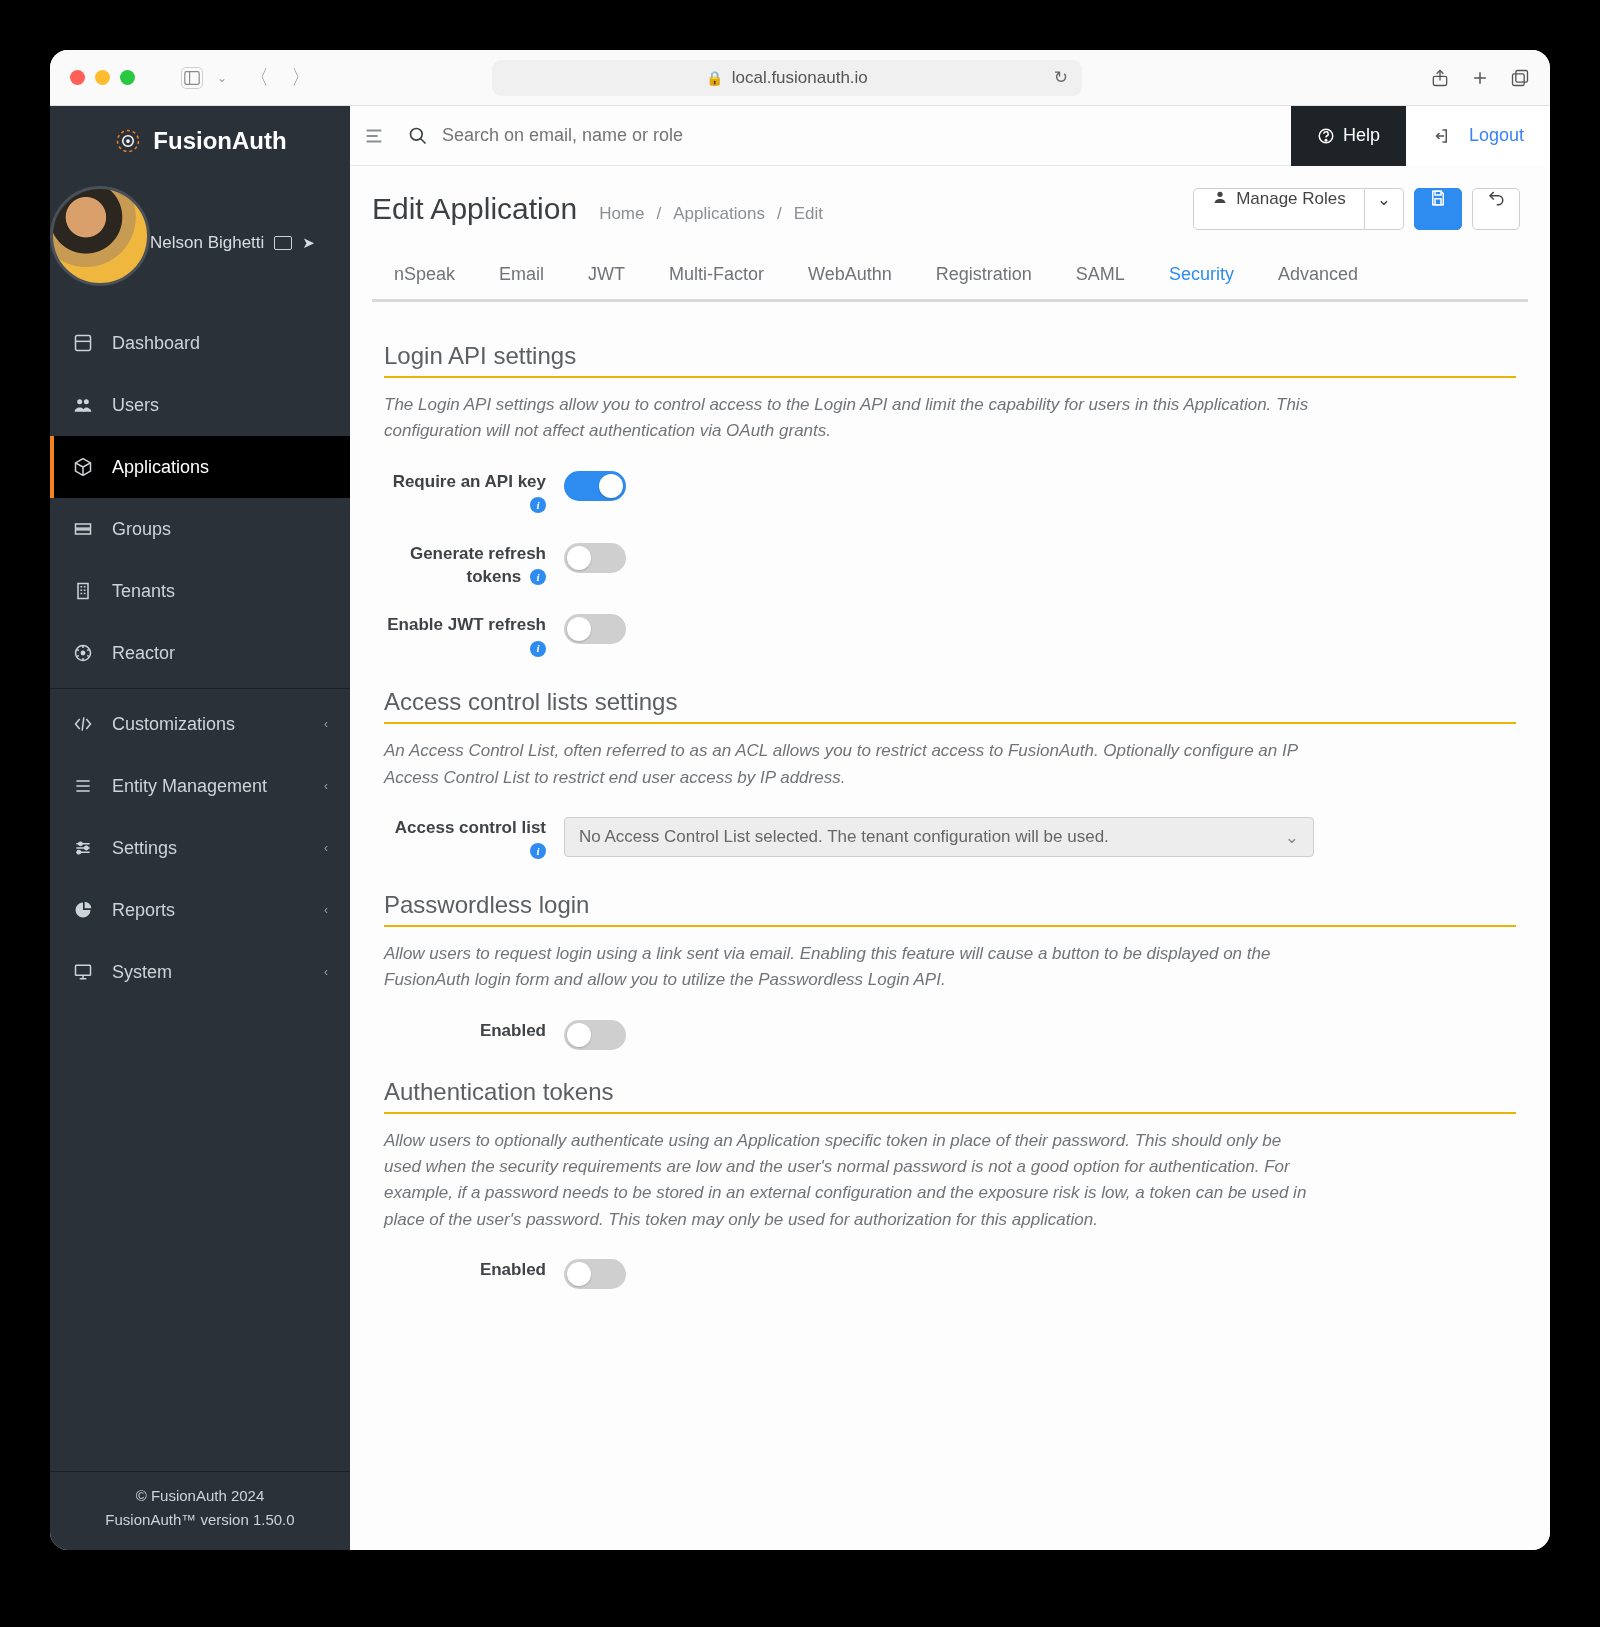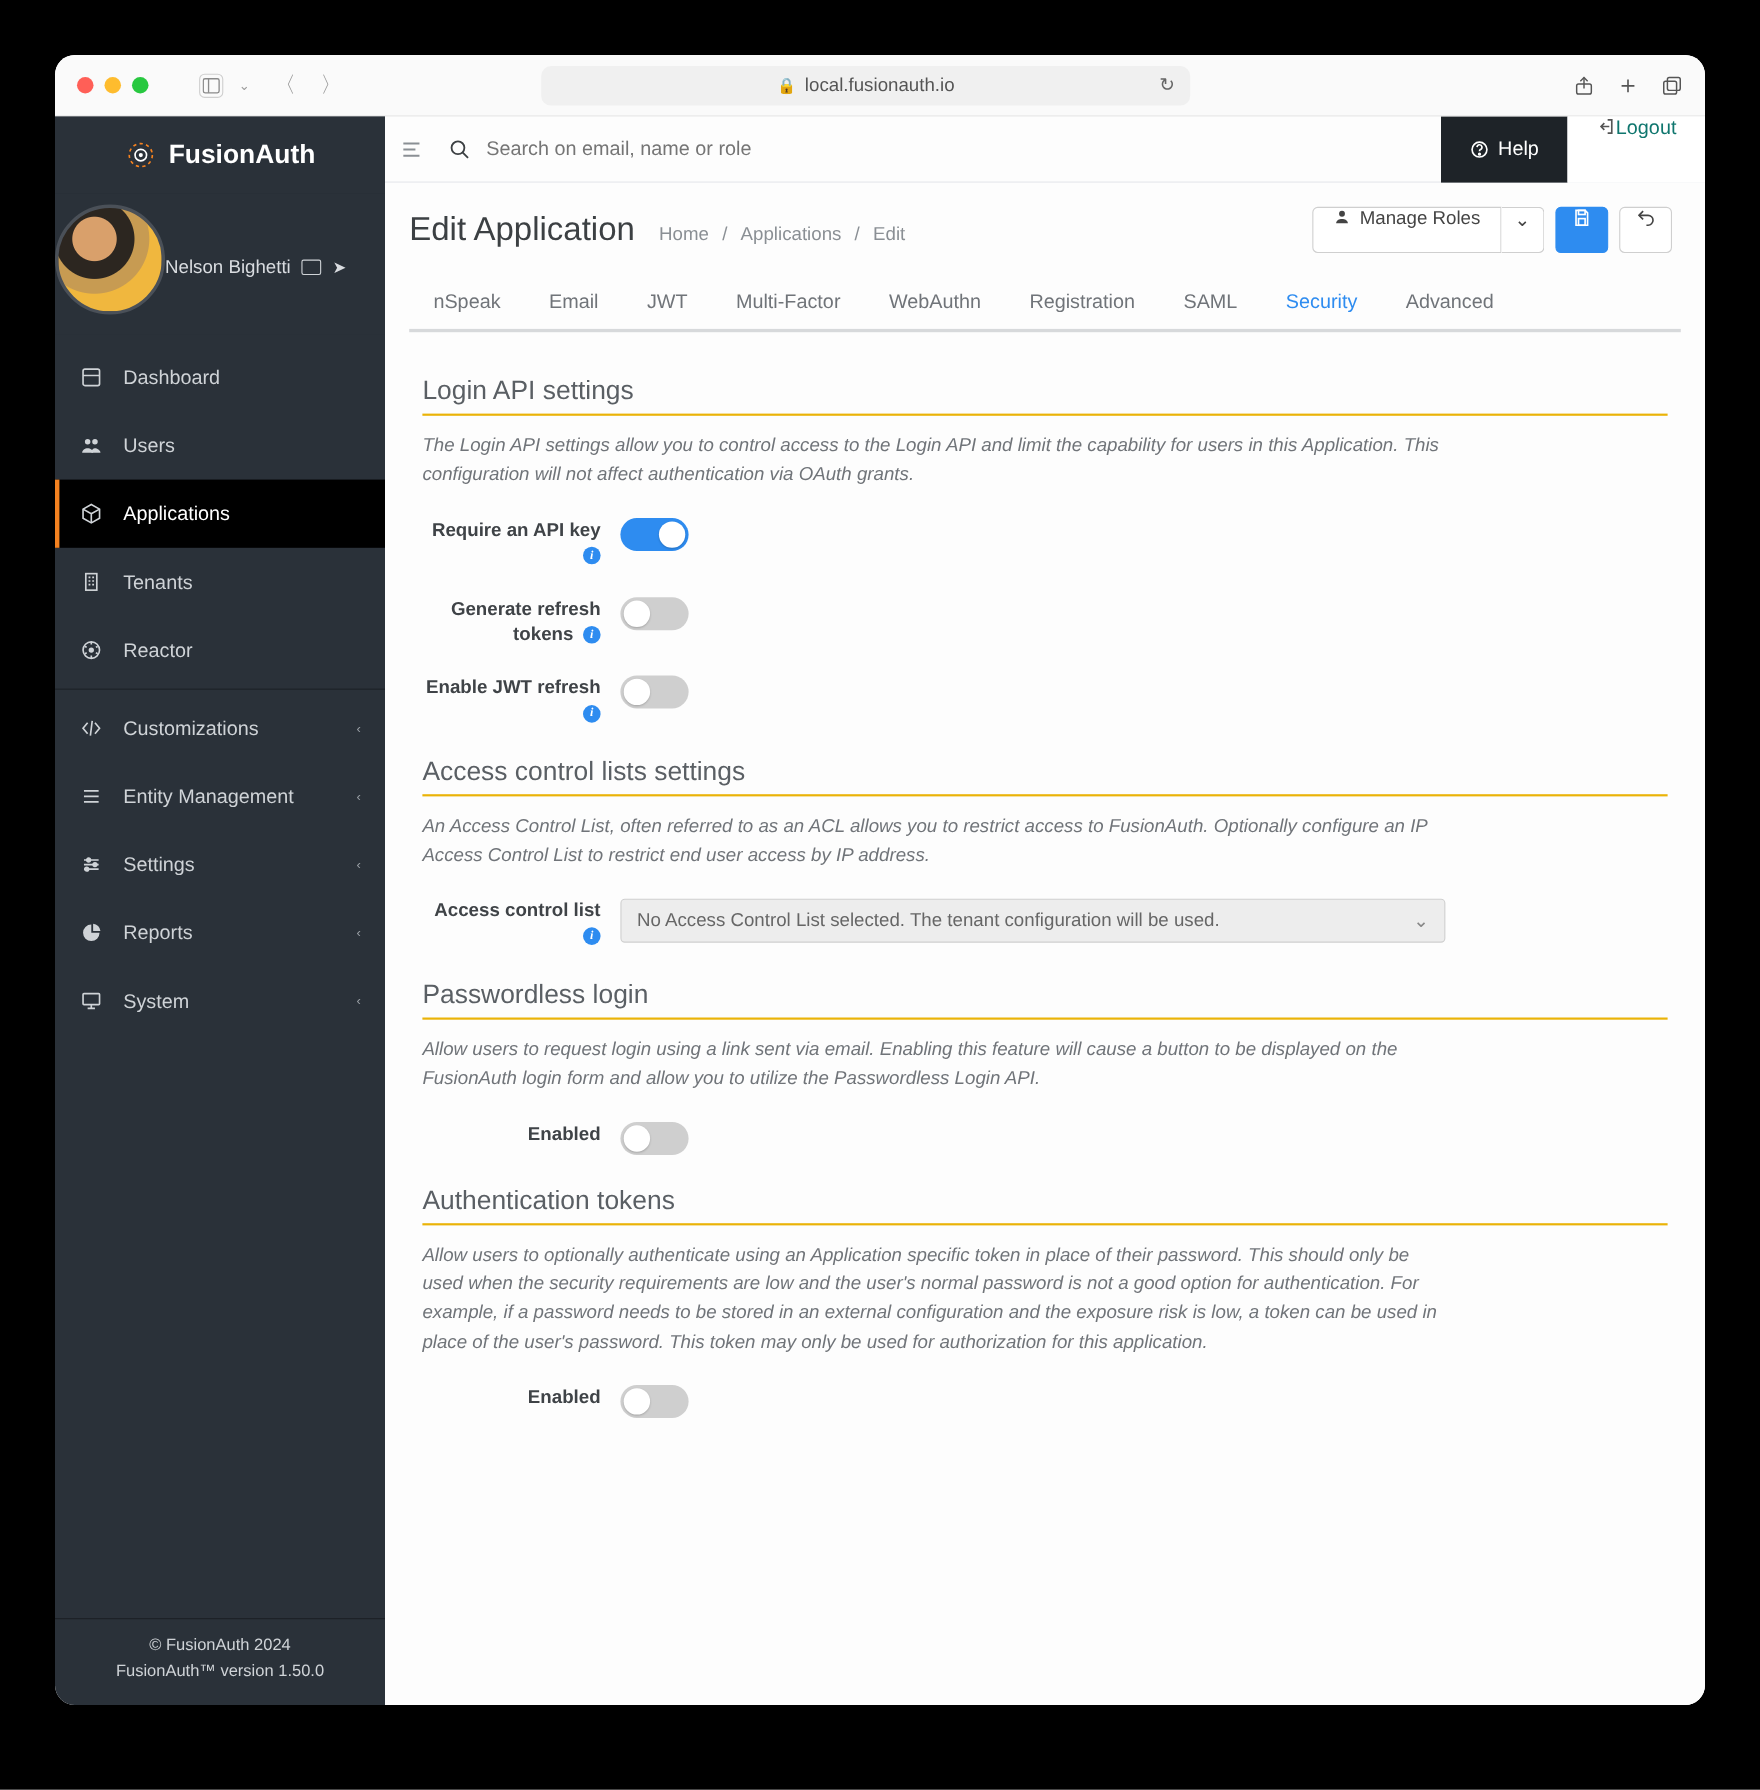--- a/index.html
+++ b/index.html
@@ -72,21 +72,21 @@
   
   .main{flex:1;display:flex;flex-direction:column;min-width:0;background:#fdfdfd}
   .topbar{
     height:60px;border-bottom:1px solid var(--border);display:flex;align-items:center;
     padding:0 0 0 0;
   }
   .collapse-btn{width:48px;display:flex;align-items:center;justify-content:center;color:#8a8f94;font-size:20px}
   .search{flex:1;display:flex;align-items:center;gap:14px;padding-left:10px}
   .search input{border:none;outline:none;font-size:18px;color:#555;width:400px;background:transparent}
   .help-btn{background:#1e2328;color:#fff;height:60px;padding:0 26px;display:flex;align-items:center;gap:8px;font-size:18px}
-  .logout-btn{height:60px;padding:0 26px;display:flex;gap:0;color:#0f766e;font-size:18px;background:#fff}
+  .logout-btn{height:60px;padding:0 26px;display:flex;align-items:center;gap:19px;color:#3b82f6;font-size:18px;background:#fff}
 
   .page-head{padding:22px 30px 10px 22px;display:flex;align-items:center;gap:20px}
   .page-title{font-size:30px;color:#3c4043;font-weight:400}
   .crumbs{color:#8a8f94;font-size:17px;display:flex;gap:12px;align-items:center;margin-top:6px}
   .crumbs a{color:#8a8f94;text-decoration:none}
   .head-actions{margin-left:auto;display:flex;gap:10px;align-items:stretch}
   .btn{border:1px solid #cfcfcf;background:#fff;border-radius:5px;height:42px;display:flex;align-items:flex-start;justify-content:center;padding:0 18px;font-size:17px;color:#444;cursor:pointer}
   .btn-split{display:flex}
   .btn-split .btn{border-radius:5px 0 0 5px}
   .btn-split .btn.drop{border-left:none;border-radius:0 5px 5px 0;padding:0 12px}
@@ -219,20 +219,29 @@
                 <svg viewBox="0 0 24 24" width="20" height="20" fill="none" stroke="currentColor" stroke-width="1.8">
                   <path d="M12 2l9 5v10l-9 5-9-5V7z"></path>
                   <path d="M12 12l9-5M12 12v10M12 12L3 7"></path>
                 </svg>
               </span>
           <span>Applications</span>
         </div>
         <div class="navitem">
           <span class="nav-ic">
                 <svg viewBox="0 0 24 24" width="20" height="20" fill="none" stroke="currentColor" stroke-width="1.8">
+                  <rect x="3" y="6" width="18" height="5"></rect>
+                  <rect x="3" y="13" width="18" height="5"></rect>
+                </svg>
+              </span>
+          <span>Groups</span>
+        </div>
+        <div class="navitem">
+          <span class="nav-ic">
+                <svg viewBox="0 0 24 24" width="20" height="20" fill="none" stroke="currentColor" stroke-width="1.8">
                   <rect x="6" y="3" width="12" height="18"></rect>
                   <path d="M9 7h2M13 7h2M9 11h2M13 11h2M9 15h2M13 15h2"></path>
                 </svg>
               </span>
           <span>Tenants</span>
         </div>
         <div class="navitem">
           <span class="nav-ic">
                 <svg viewBox="0 0 24 24" width="20" height="20" fill="none" stroke="currentColor" stroke-width="1.8">
                   <circle cx="12" cy="12" r="9"></circle>

